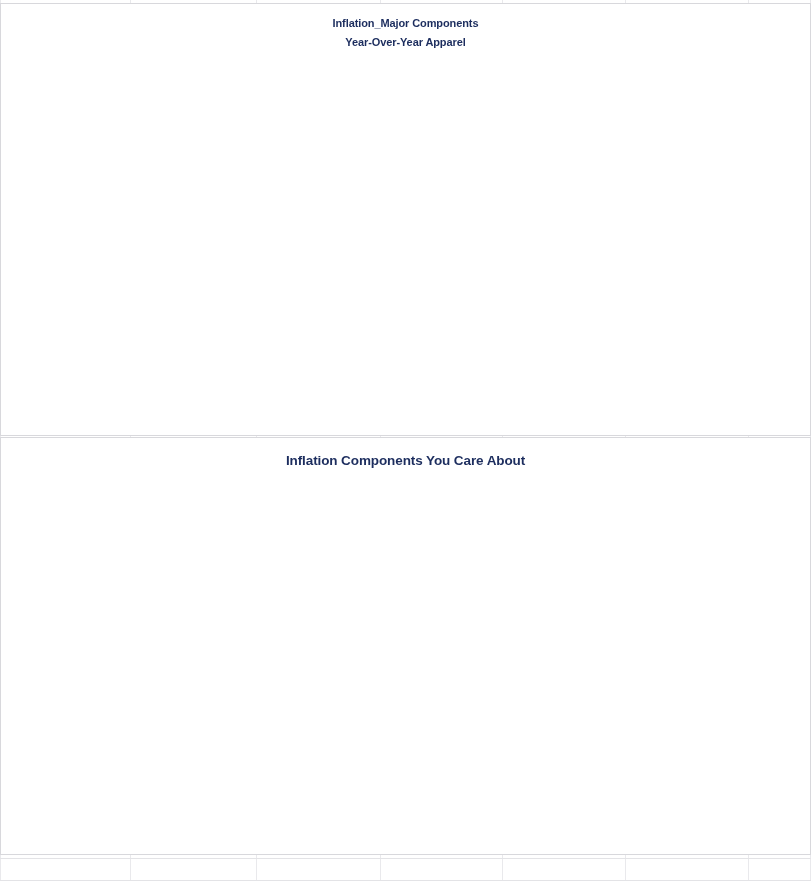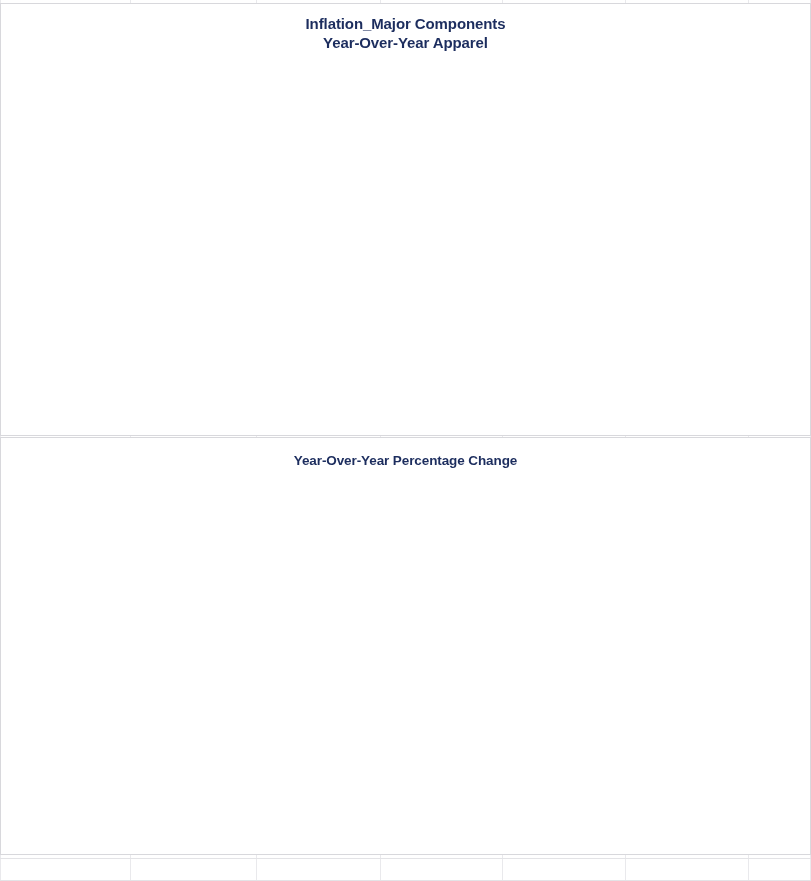--- a/index.html
+++ b/index.html
@@ -26,21 +26,21 @@
   }
   #panel1{left:0;top:3px;width:811px;height:433px;}
   #panel2{left:0;top:437px;width:811px;height:418px;}
 
   .ttl{
     text-align:center;
     color:#1c2d5e;
     font-weight:bold;
     letter-spacing:-0.1px;
   }
-  #panel1 .ttl{font-size:15px;line-height:19px;padding-top:10px;}
+  #panel1 .ttl{font-size:11px;line-height:19px;padding-top:10px;}
   #panel2 .ttl{font-size:13.5px;line-height:20px;padding-top:13px;}
 
   
   .plot{position:absolute;box-sizing:border-box;}
   #plot1{left:131px;top:59px;width:678px;height:363px;}
   #plot2{left:131px;top:492px;width:678px;height:362px;}
 
   .gl{position:absolute;top:0;bottom:0;width:1px;background:#d9d9d9;}
   .zeroaxis{position:absolute;top:0;bottom:0;width:1px;background:#b6b6b6;}
 
@@ -173,21 +173,21 @@
     </div>
     <div class="row" style="top: 0px;">
       <div class="catlabel" style="top: 343.036px; left: -127px; width: 121px;">Fuel Oil</div>
       <div class="bar neg-red" style="left: 50.3657px; width: 433.92px; top: 342.536px; height: 13px;"></div>
       <div class="vlabel left" style="left: 80.3657px; width: auto; text-align: left; top: 356.536px; transform: translateX(-100%);">-22.4%</div>
     </div>
   </div>
 
 <div class="panel" id="panel2">
   <div class="ttl">
-    <div>Year-Over-Year Percentage Change</div>
+    <div>Inflation Components You Care About</div>
   </div>
 </div>
 
 <div class="plot c2" id="plot2">
     <div class="gl" style="left: 0px;"></div>
     <div class="gl" style="left: 85px;"></div>
     <div class="gl" style="left: 170px;"></div>
     <div class="gl" style="left: 254px;"></div>
     <div class="zeroaxis" style="left: 339px;"></div>
     <div class="gl" style="left: 424px;"></div>

